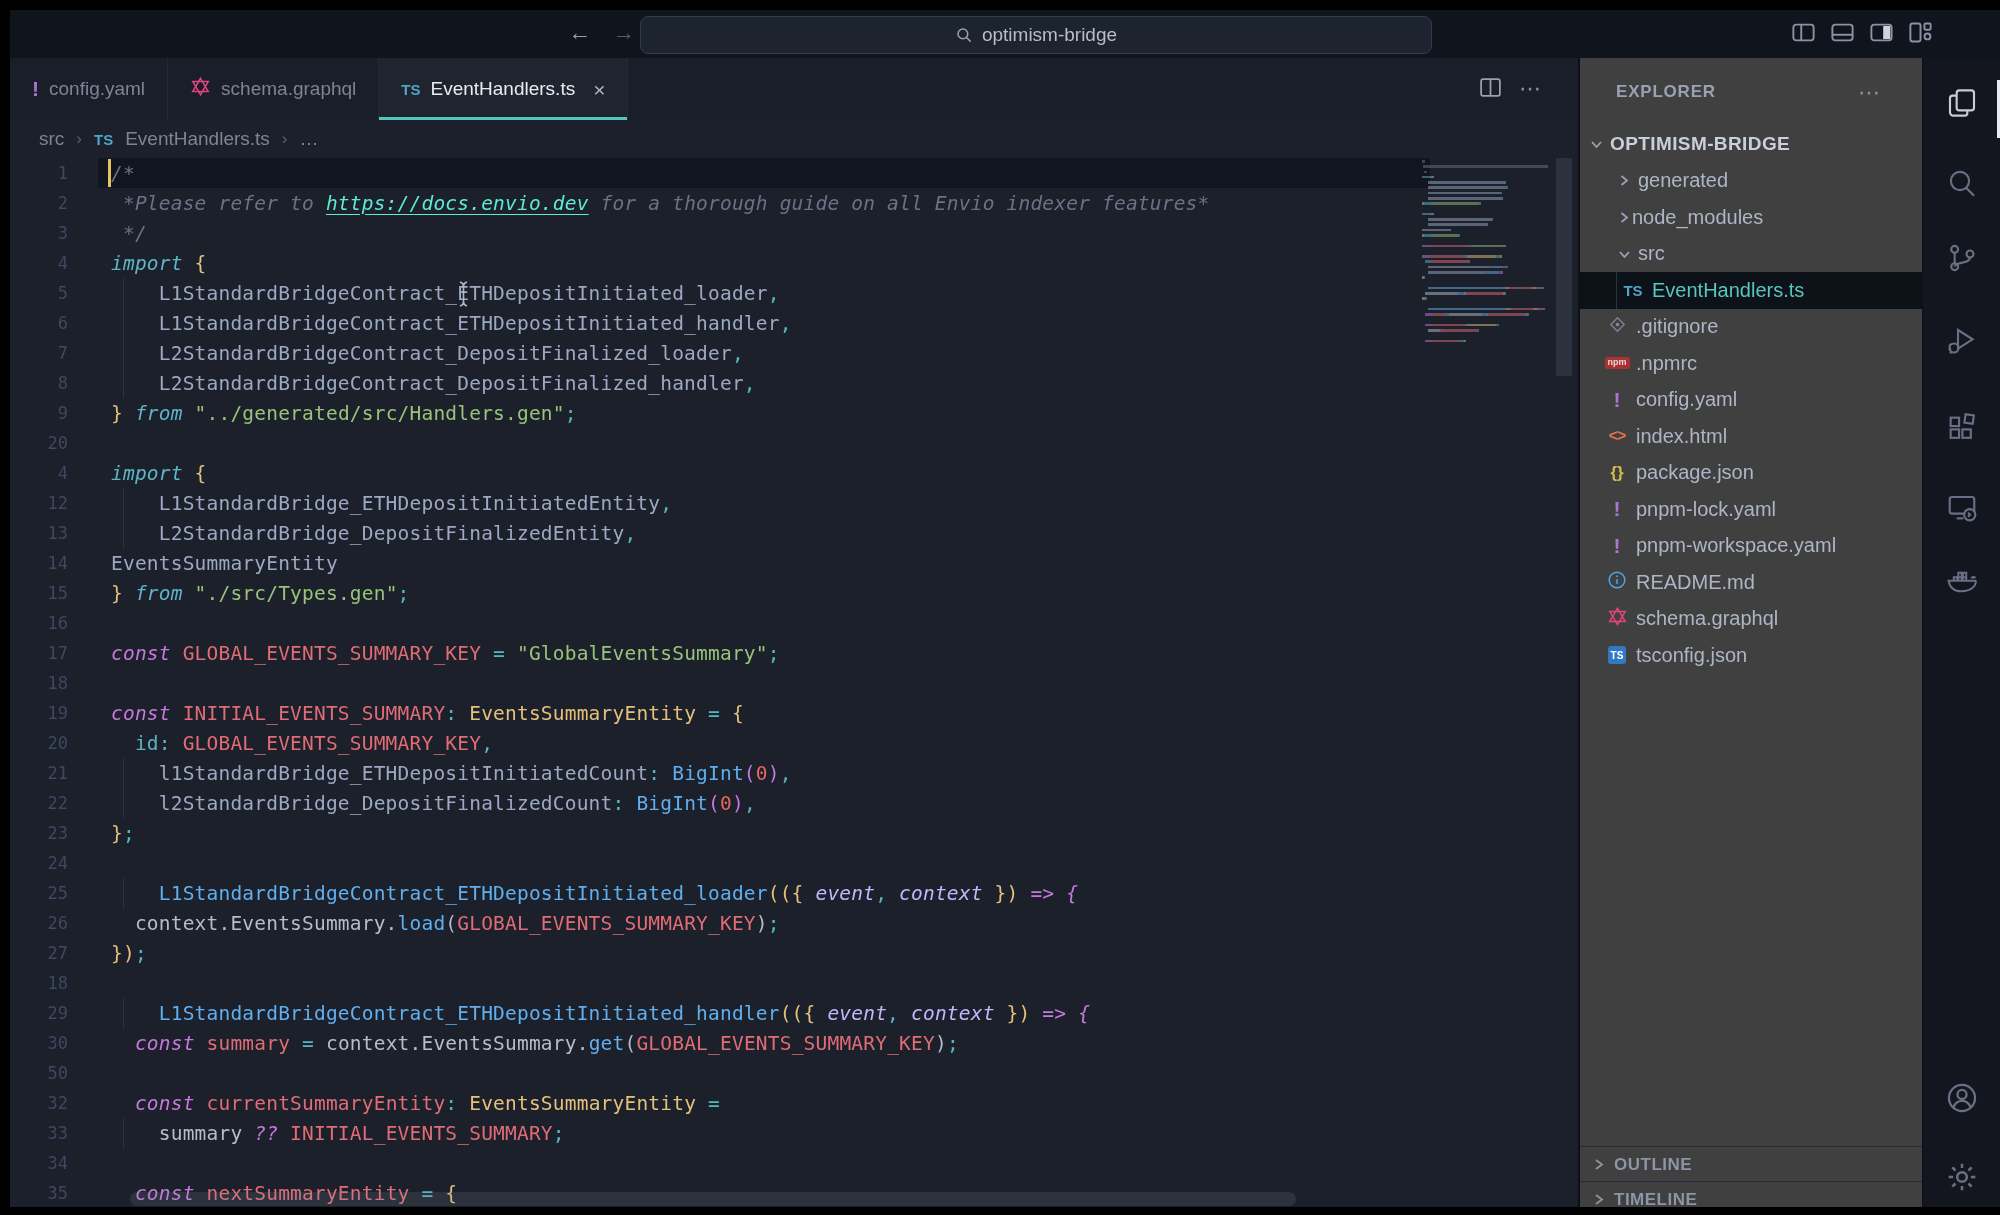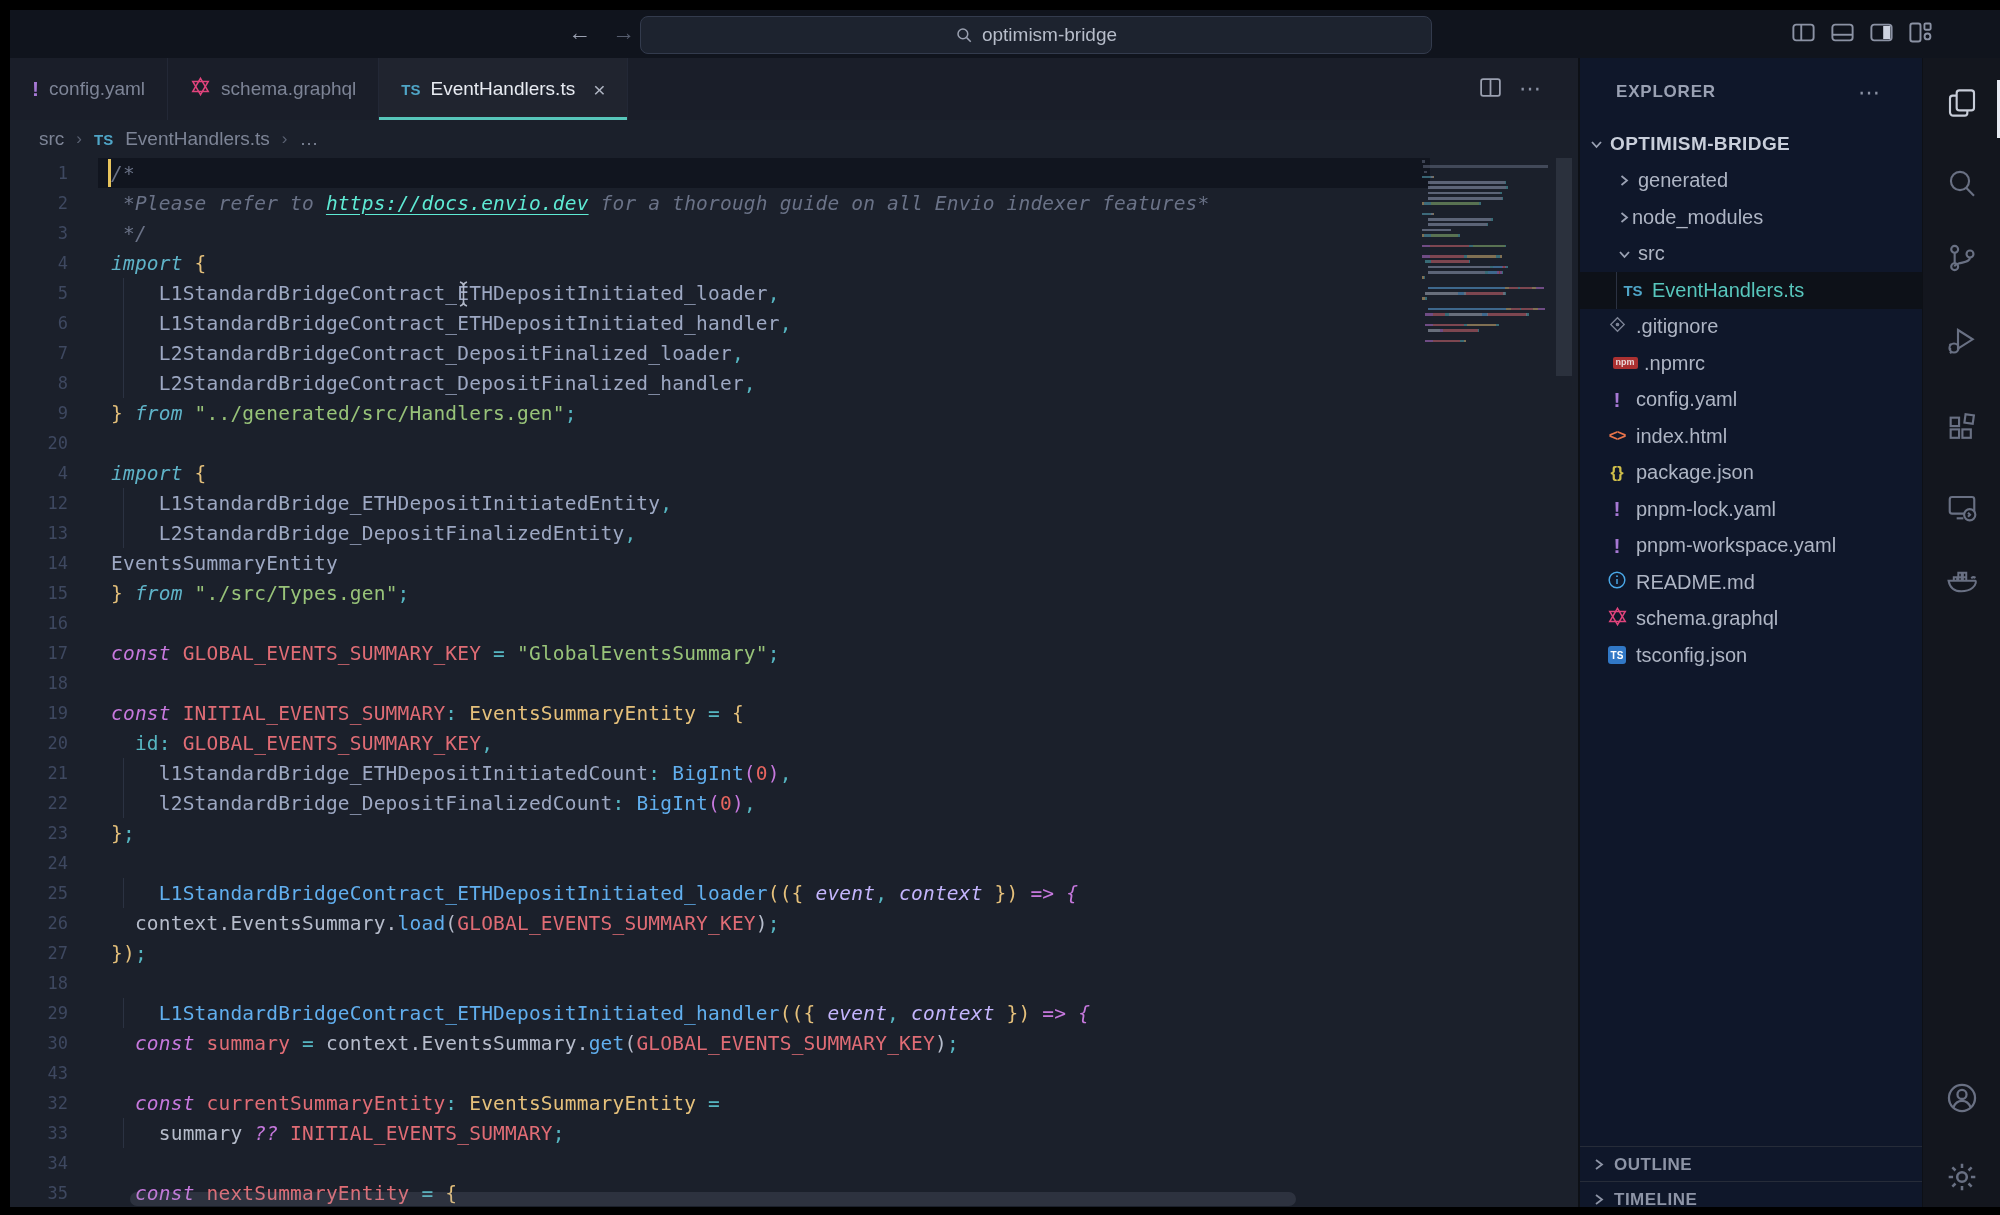--- a/index.html
+++ b/index.html
@@ -59,21 +59,21 @@
   .tk-ar{color:#c678dd}
 
   #minimap{position:absolute;left:1412px;top:2px;width:126px;height:200px;}
   .mm-line{display:flex;height:2.6px;margin-bottom:2.7px;}
   .mm-line span{height:2.6px;display:block;opacity:.5;}
   #vscroll{position:absolute;left:1546px;top:0;width:16px;height:218px;background:rgba(140,150,170,.15);}
   #hscroll{position:absolute;left:120px;top:1034px;width:1166px;height:14px;background:rgba(140,150,170,.16);border-radius:7px;}
   #ibeam{position:absolute;left:447px;top:122px;color:#b9c0d0;opacity:.95;}
 
   
-  #sidebar{left:1578px;top:58px;width:344px;height:1149px;background:#0f172a;border-left:2px solid #0d1016;box-sizing:border-box;}
+  #sidebar{left:1578px;top:58px;width:344px;height:1149px;background:#404040;border-left:2px solid #0d1016;box-sizing:border-box;}
   #exp-header{position:absolute;left:36px;top:24px;font-size:17px;font-weight:bold;letter-spacing:.8px;color:#9aa1b3;}
   #exp-more{position:absolute;right:40px;top:22px;font-size:22px;letter-spacing:2px;color:#8a91a3;}
   #tree{position:absolute;left:0;top:68px;width:100%;}
   .trow{height:36.5px;display:flex;align-items:center;position:relative;font-size:20px;color:#aeb5c4;cursor:default;}
   .trow.root{font-weight:bold;color:#c9cfdb;font-size:19px;letter-spacing:.4px;}
   .trow.selected{background:#0d1118;}
   .trow.selected .lbl{color:#58c7bd;}
   .trow .chev{width:16px;display:flex;justify-content:center;}
   .trow .fileicon{width:26px;display:flex;justify-content:center;align-items:center;}
   .tree-guide{position:absolute;left:36px;top:0;width:1px;height:36.5px;background:#2b3242;}
@@ -297,21 +297,21 @@
         <div class="crow">
           <i class="guide"></i>
           <span class="ln">29</span>
           <span class="ct"><span class="tk-fn">    L1StandardBridgeContract_ETHDepositInitiated_handler</span><span class="tk-br">(({</span><span class="tk-pr"> event</span><span class="tk-pn">,</span><span class="tk-pr"> context</span><span class="tk-br"> })</span><span class="tk-ar"> =&gt; </span><span class="tk-kd">{</span></span>
         </div>
         <div class="crow">
           <span class="ln">30</span>
           <span class="ct"><span class="tk-kd">  const</span><span class="tk-rv"> summary</span><span class="tk-pn"> = </span><span class="tk-pl">context.EventsSummary.</span><span class="tk-fn">get</span><span class="tk-pl">(</span><span class="tk-rv">GLOBAL_EVENTS_SUMMARY_KEY</span><span class="tk-pl">)</span><span class="tk-pn">;</span></span>
         </div>
         <div class="crow">
-          <span class="ln">43</span>
+          <span class="ln">50</span>
           <span class="ct"></span>
         </div>
         <div class="crow">
           <span class="ln">32</span>
           <span class="ct"><span class="tk-kd">  const</span><span class="tk-rv"> currentSummaryEntity</span><span class="tk-pn">: </span><span class="tk-ty">EventsSummaryEntity</span><span class="tk-pn"> =</span></span>
         </div>
         <div class="crow">
           <i class="guide"></i>
           <span class="ln">33</span>
           <span class="ct"><span class="tk-pl">    summary </span><span class="tk-kd">??</span><span class="tk-rv"> INITIAL_EVENTS_SUMMARY</span><span class="tk-pn">;</span></span>
@@ -571,21 +571,21 @@
         <div class="trow">
           <span class="fileicon" style="margin-left:24px">
             <span><svg width="19" height="19" viewBox="0 0 22 22" fill="none" stroke="#7d8496" stroke-width="1.5">
                 <rect x="5.5" y="5.5" width="11" height="11" transform="rotate(45 11 11)"></rect>
                 <circle cx="11" cy="11" r="1.4" fill="#7d8496"></circle>
               </svg></span>
           </span>
           <span class="lbl" style="margin-left:6px">.gitignore</span>
         </div>
         <div class="trow">
-          <span class="fileicon" style="margin-left:32px">
+          <span class="fileicon" style="margin-left:24px">
             <span class="npm-box">npm</span>
           </span>
           <span class="lbl" style="margin-left:6px">.npmrc</span>
         </div>
         <div class="trow">
           <span class="fileicon" style="margin-left:24px">
             <span class="yaml-glyph">!</span>
           </span>
           <span class="lbl" style="margin-left:6px">config.yaml</span>
         </div>

